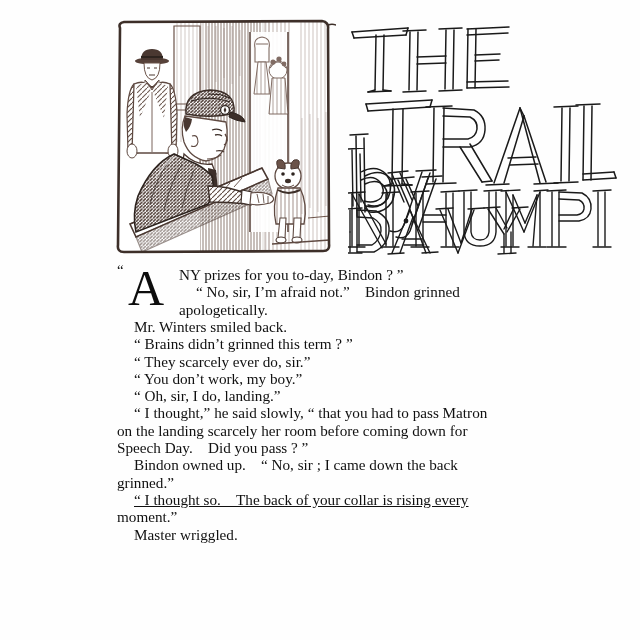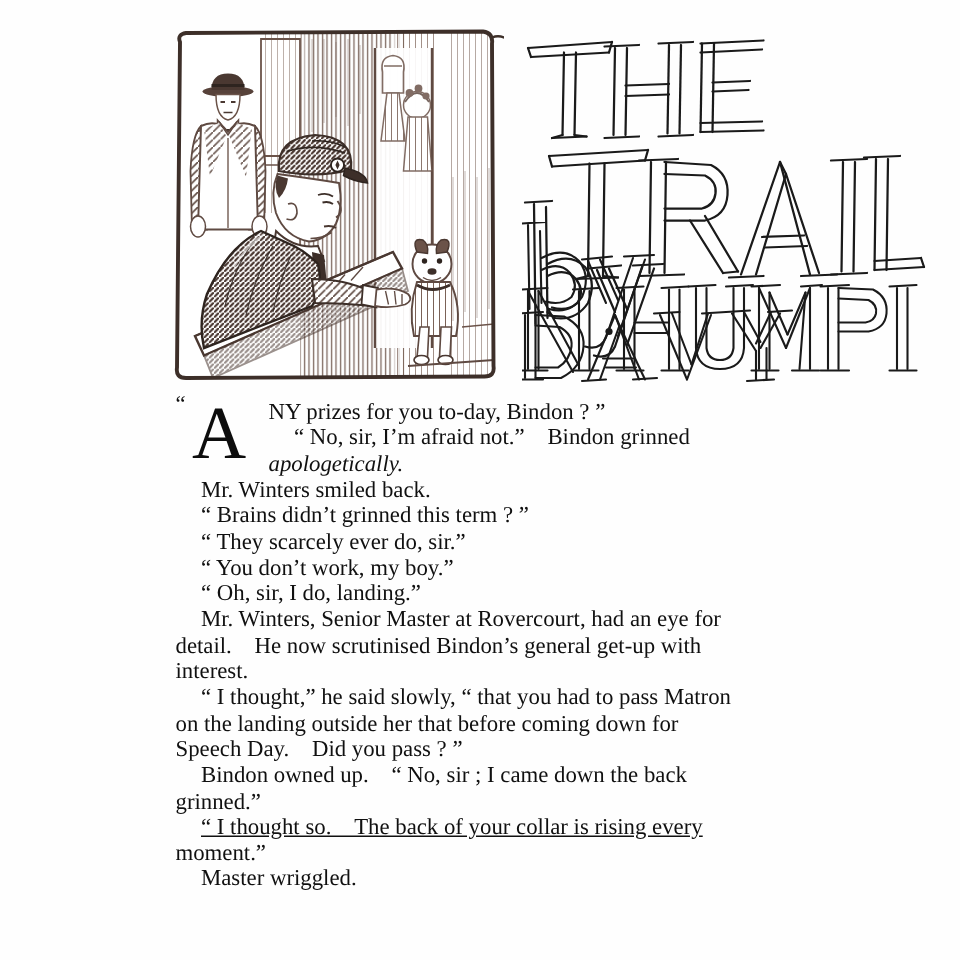--- a/index.html
+++ b/index.html
@@ -506,38 +506,33 @@
   </div>
 
   <div class="textblock">
 
     <div class="dropcap-para">
       <span class="dc-quote">“</span>
       <span class="dc-letter">A</span>
       <div class="dc-float"></div>
       <div style="margin-left:52px;">NY prizes for you to-day, Bindon ? ”</div>
       <div style="margin-left:62px; text-indent:17px;">“ No, sir, I’m afraid not.” Bindon grinned</div>
-      <div class="dc-line3" style="margin-left:62px;font-style:italic;">apologetically.</div>
+      <div class="dc-line3" style="margin-left:62px;">apologetically.</div>
     </div>
 
     <p>Mr. Winters smiled back.</p>
     <p>“ Brains didn’t grinned this term ? ”</p>
     <p>“ They scarcely ever do, sir.”</p>
     <p>“ You don’t work, my boy.”</p>
     <p>“ Oh, sir, I do, landing.”</p>
 
-    <div>
-      <div style="text-indent:17px;">Mr. Winters, Senior Master at Rovercourt, had an eye for</div>
-      <div>detail. He now scrutinised Bindon’s general get-up with</div>
-      <div class="last-line">interest.</div>
-    </div>
 
     <div>
       <div style="text-indent:17px;">“ I thought,” he said slowly, “ that you had to pass Matron</div>
-      <div>on the landing outside her that before coming down for</div>
+      <div>on the landing scarcely her room before coming down for</div>
       <div class="last-line">Speech Day. Did you pass ? ”</div>
     </div>
 
     <div>
       <div style="text-indent:17px;">Bindon owned up. “ No, sir ; I came down the back</div>
       <div class="last-line">grinned.”</div>
     </div>
 
     <div>
       <div style="text-indent:17px;text-decoration:underline;">“ I thought so. The back of your collar is rising every</div>

